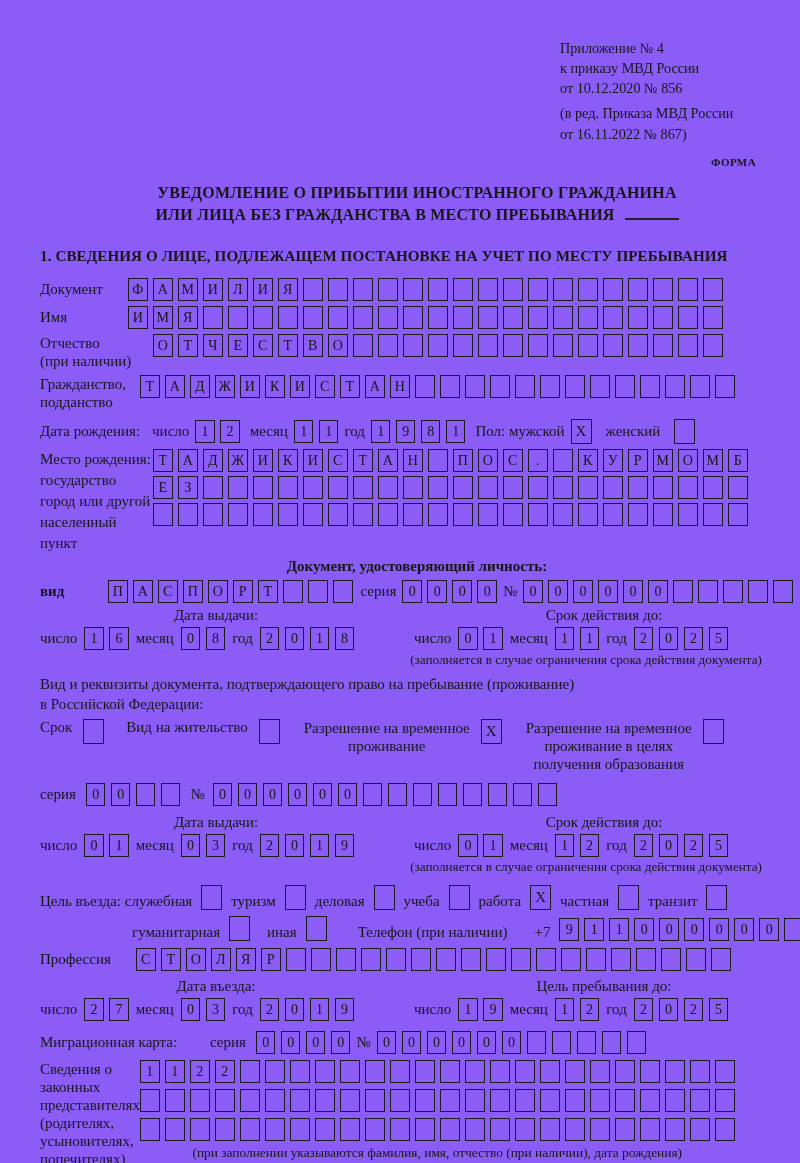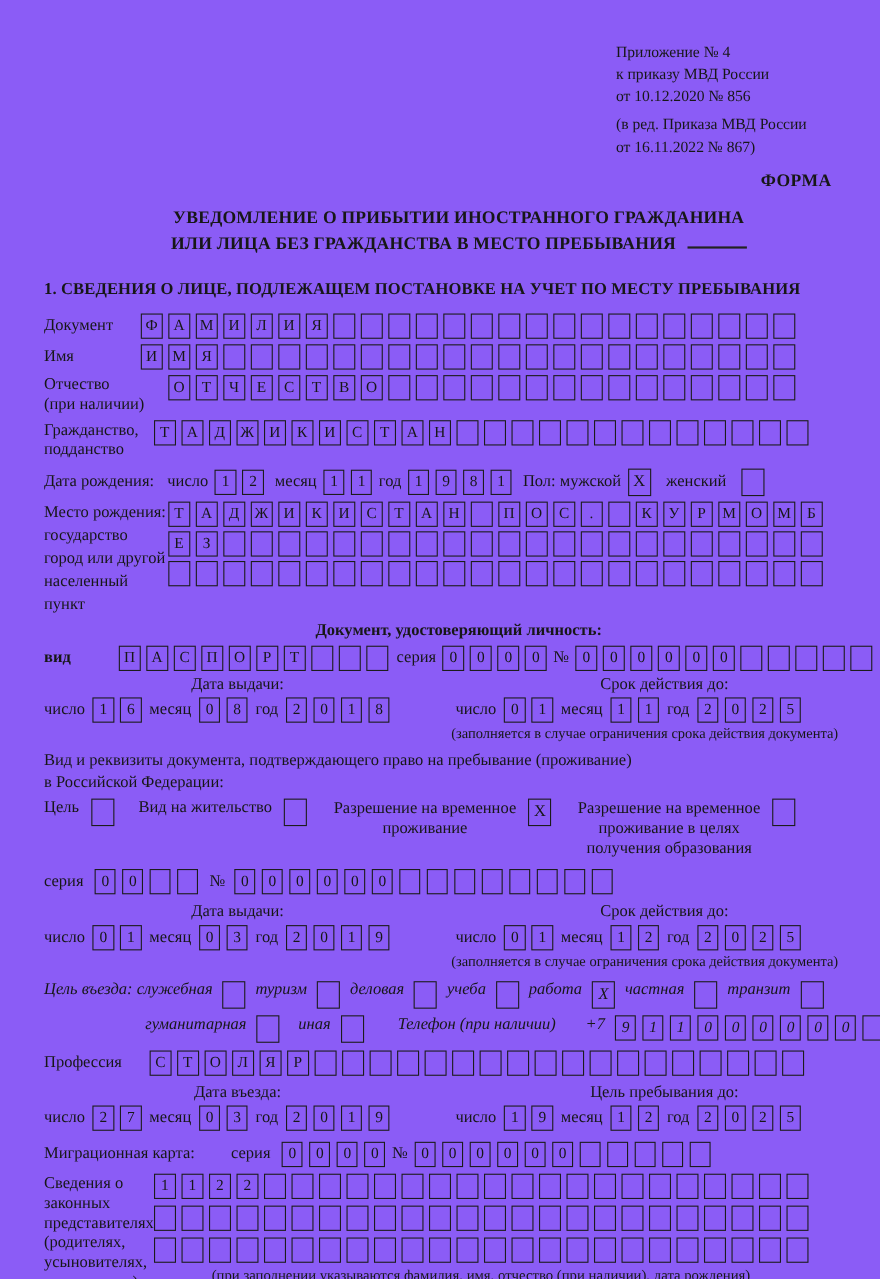--- a/index.html
+++ b/index.html
@@ -4,21 +4,21 @@
 <style>
   html,body{margin:0;padding:0;background:#e8e8e8;}
   .page{
     width:800px;height:1163px;background:#8b5cf6;margin:0 auto;
     font-family:"Liberation Serif", serif;color:#171717;
     position:relative;box-sizing:border-box;padding:38px 6px 0 40px;
     overflow:hidden;
   }
   .appendix{margin-left:520px;font-size:14.2px;line-height:1.42;}
   .apx-gap{margin-top:5px;}
-  .forma{font-weight:bold;font-size:16px;letter-spacing:.4px;text-align:right;padding-right:38px;margin-top:12px;}
+  .forma{font-weight:bold;font-size:11px;letter-spacing:.4px;text-align:right;padding-right:38px;margin-top:12px;}
   .title{text-align:center;font-weight:bold;font-size:16px;line-height:1.38;margin-top:14px;letter-spacing:.2px;}
   .blank-line{display:inline-block;width:54px;border-bottom:2px solid #222;height:.9em;margin-left:10px;}
   .section-h{font-weight:bold;font-size:15.1px;margin-top:22px;letter-spacing:.1px;white-space:nowrap;}
   .row{display:flex;align-items:center;margin-top:5px;}
   .al-top{align-items:flex-start;}
   .boxes{display:flex;gap:5.5px;flex-wrap:nowrap;}
   .cell{flex:0 0 auto;width:19.5px;height:23px;border:1.5px solid #1c1c1c;box-sizing:border-box;
         display:flex;align-items:center;justify-content:center;font-size:14px;}
   .chk{flex:0 0 auto;width:21px;height:25px;border:1.5px solid #1c1c1c;box-sizing:border-box;
        display:inline-flex;align-items:center;justify-content:center;font-size:15px;}
@@ -34,21 +34,21 @@
   .dcol-l{flex:0 0 352px;}
   .dcol-r{flex:1;padding-left:22px;}
   .dhead{text-align:center;font-size:15px;height:17px;}
   .dgroup{display:flex;align-items:center;gap:7px;margin-top:3px;}
   .note{font-size:13.2px;text-align:right;padding-right:32px;margin-top:2px;}
   .para{font-size:15px;margin-top:8px;}
   .para2{font-size:15px;margin-top:3px;}
   .rvp-row{display:flex;align-items:flex-start;margin-top:6px;}
   .rvp-item{display:flex;align-items:flex-start;gap:11px;}
   .ctr{text-align:center;font-size:15px;line-height:18px;}
-  .crow{display:flex;align-items:flex-start;gap:9px;font-style:italic;}
+  .crow{display:flex;align-items:flex-end;gap:9px;}
   .mt8{margin-top:8px;}
   .mt10{margin-top:10px;}
   .indent{margin-left:92px;}
   .reps-note{font-size:13.4px;text-align:center;margin-top:4px;}
   .g6{margin-left:6px;}
 </style>
 </head>
 <body>
 
 <div class="page">
@@ -394,21 +394,21 @@
       </div>
     </div>
   </div>
   <div class="note">(заполняется в случае ограничения срока действия документа)</div>
 
   <div class="para">Вид и реквизиты документа, подтверждающего право на пребывание (проживание)</div>
   <div class="para2">в Российской Федерации:</div>
 
   <div class="rvp-row">
     <div class="rvp-item">
-      <span class="lbl">Цель</span>
+      <span class="lbl">Срок</span>
       <span class="chk"></span>
     </div>
     <div class="rvp-item" style="margin-left:22px;">
       <span class="lbl">Вид на жительство</span>
       <span class="chk"></span>
     </div>
     <div class="rvp-item" style="margin-left:24px;">
       <div class="ctr">
         <div>Разрешение на временное</div>
         <div>проживание</div>

